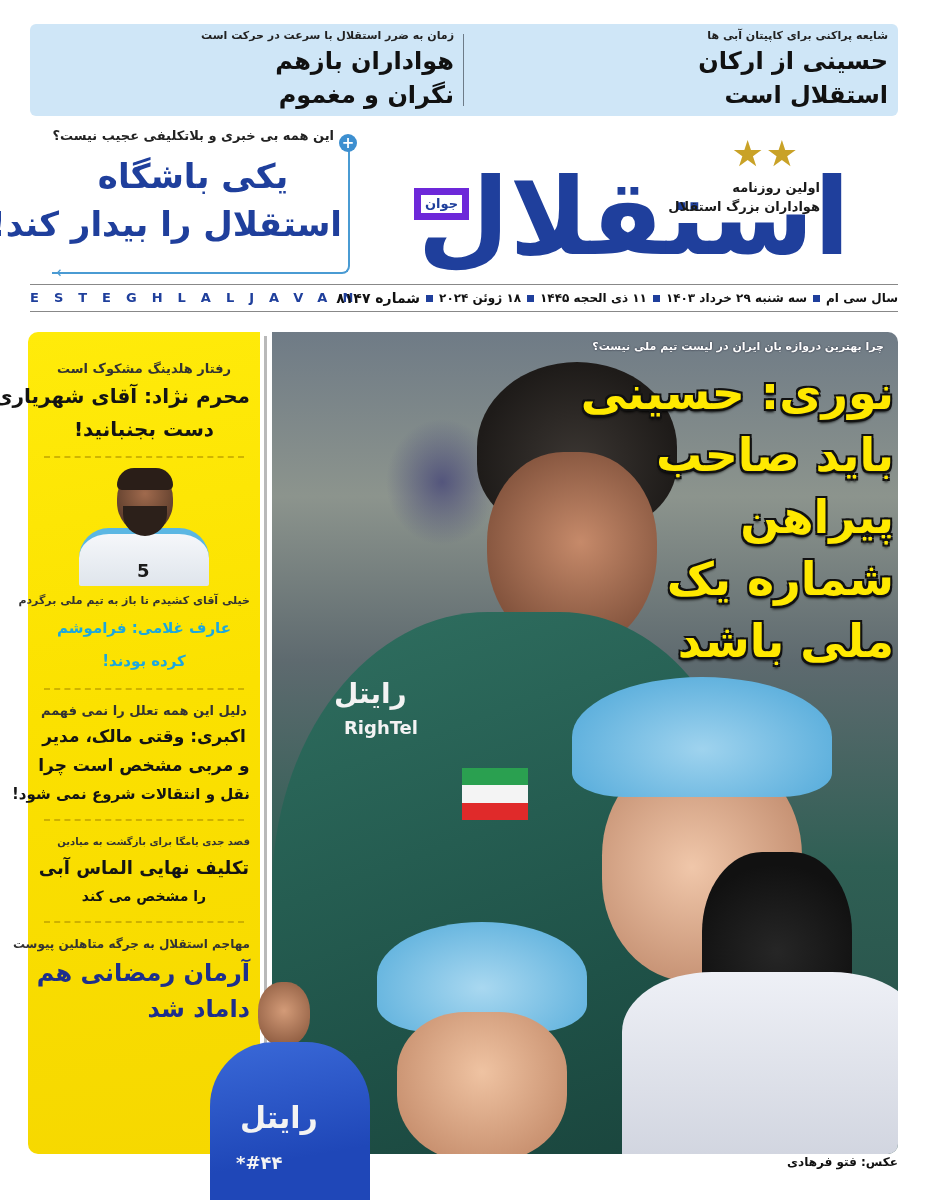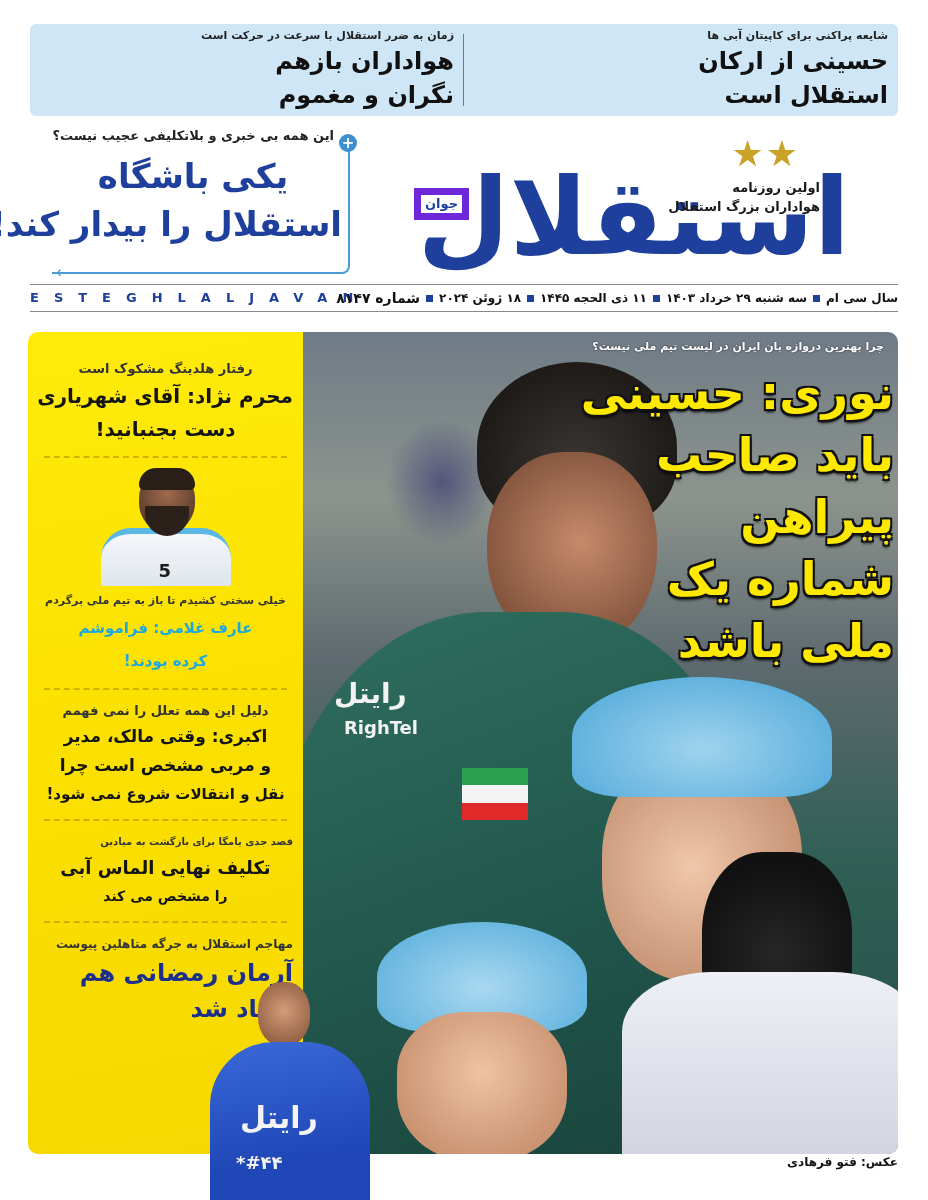--- a/index.html
+++ b/index.html
@@ -83,21 +83,21 @@
     text-shadow: 2px 2px 0 #111, -2px -2px 0 #111, 2px -2px 0 #111, -2px 2px 0 #111, 0 3px 3px #000;
   }
   .jersey-text { position: absolute; color: #f3f3f3; font-weight: bold; }
   .flag { position: absolute; left: 190px; top: 768px; width: 66px; height: 52px; }
   .flag div { height: 33.33%; }
 
   .photo-credit { position: absolute; right: 30px; top: 1155px; font-size: 12px; font-weight: bold; color: #111; }
 
   
   .yellow-col {
-    position: absolute; left: 28px; top: 332px; width: 275px; height: 822px;
+    position: absolute; left: 28px; top: 332px; width: 232px; height: 822px;
     background: linear-gradient(170deg, #ffeb0a 0%, #fbe100 45%, #f6d800 100%);
     border-radius: 10px 0 0 10px; padding: 26px 10px 0 10px; text-align: center;
   }
   .story { margin-bottom: 6px; }
   .story .kicker { font-size: 13px; font-weight: bold; color: #333; line-height: 22px; white-space: nowrap; }
   .story .title { font-size: 20px; font-weight: bold; color: #141414; line-height: 33px; white-space: nowrap; }
   .story .title.cyan { color: #1ba7df; font-size: 15px; }
   .story .title.navy { color: #1d2f8c; font-size: 24px; line-height: 36px; }
   .dash { height: 0; border-top: 2px dashed #b79a00; margin: 10px 6px 10px; opacity: 0.65; }
   .player-thumb {
@@ -213,21 +213,21 @@
   <div class="dash"></div>
 
   <div class="story">
     <div class="player-thumb">
       <div class="shirt"></div>
       <div class="head"></div>
       <div class="hair"></div>
       <div class="beard"></div>
       <div class="num">5</div>
     </div>
-    <div class="kicker" style="font-size:11px;">خیلی سختی کشیدم تا باز به تیم ملی برگردم</div>
+    <div class="kicker" style="font-size:11px;">خیلی آقای کشیدم تا باز به تیم ملی برگردم</div>
     <div class="title cyan">عارف غلامی: فراموشم</div>
     <div class="title cyan">کرده بودند!</div>
   </div>
   <div class="dash"></div>
 
   <div class="story">
     <div class="kicker">دلیل این همه تعلل را نمی فهمم</div>
     <div class="title" style="font-size:17px; line-height:29px;">اکبری: وقتی مالک، مدیر</div>
     <div class="title" style="font-size:17px; line-height:29px;">و مربی مشخص است چرا</div>
     <div class="title" style="font-size:15px; line-height:29px;">نقل و انتقالات شروع نمی شود!</div>

